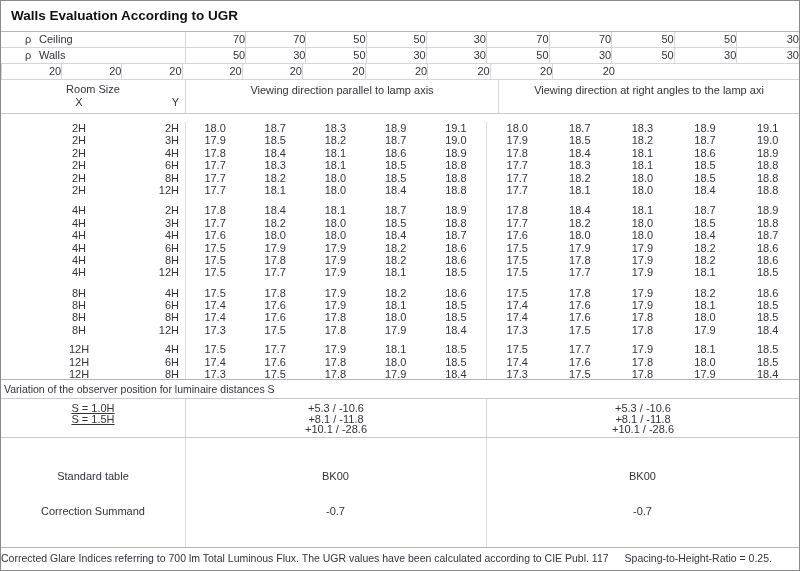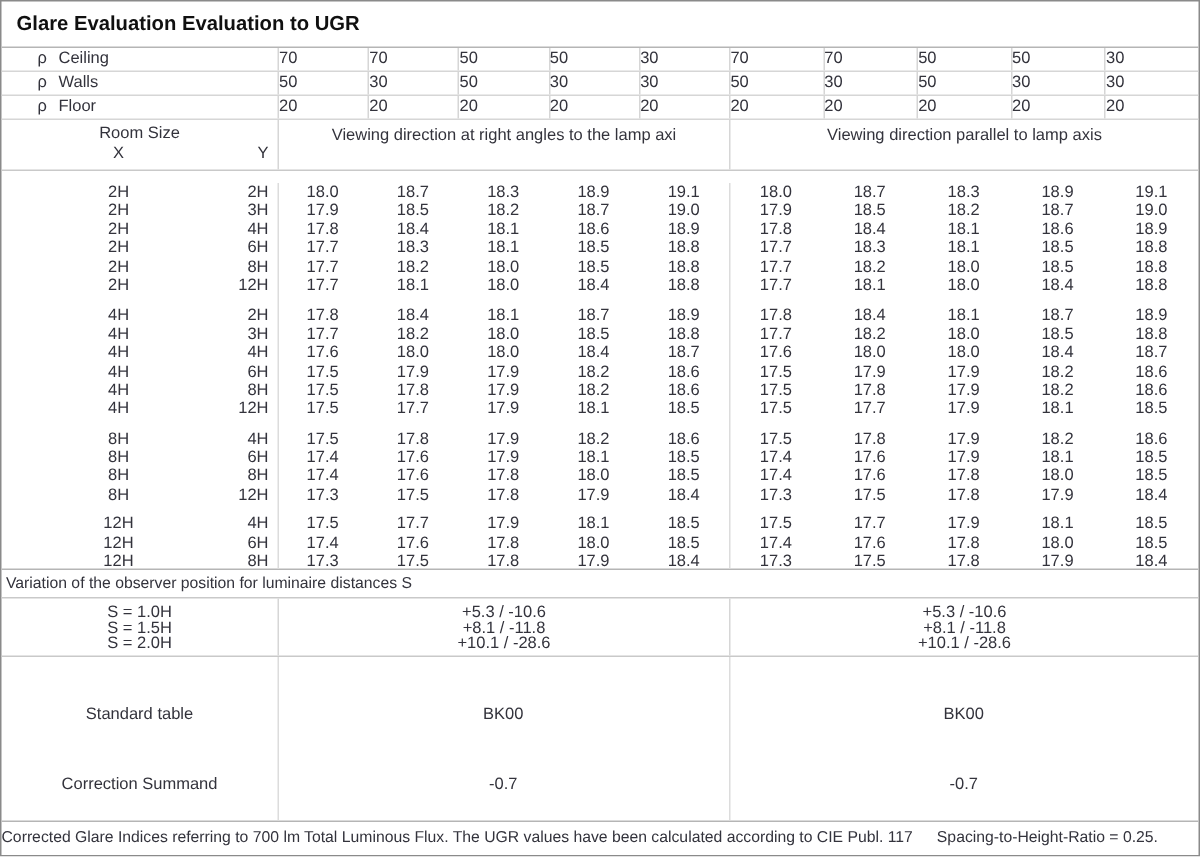--- a/index.html
+++ b/index.html
@@ -8,21 +8,21 @@
     position:relative; width:800px; height:571px;
     border:1px solid #8a8a8a; background:#fff; overflow:hidden;
     font-family:"Liberation Sans","DejaVu Sans",sans-serif; color:#33333c;
   }
   .title-bar { height:31px; line-height:30px; border-bottom:1px solid #b5b5b5;
     font-weight:bold; font-size:13.5px; color:#101010; padding-left:10px; }
   
   .rho-row { display:flex; height:16px; line-height:15px; border-bottom:1px solid #d6d6d6; font-size:11px; }
   .rho-label { width:184px; padding-left:24px; }
   .rho-sym { display:inline-block; width:14px; }
-  .rho-val { text-align:left; border-left:1px solid #d6d6d6; }
+  .rho-val { text-align:right; border-left:1px solid #d6d6d6; }
   .w1 { width:60.2px; } .w2 { width:62.6px; }
   
   .header-row { display:flex; height:34px; border-bottom:1px solid #c9c9c9; font-size:11px; }
   .hc-label { width:184px; position:relative; }
   .room-size-label { text-align:center; margin-top:3px; }
   .xy { position:relative; height:15px; margin-top:1px; }
   .x-h { position:absolute; left:20px; width:116px; text-align:center; }
   .y-h { position:absolute; right:6px; }
   .hc-group { border-left:1px solid #d6d6d6; text-align:center; padding-top:4px; }
   .gw1 { width:301px; } .gw2 { width:313px; }
@@ -37,41 +37,41 @@
   .cell-x { width:136px; padding-left:20px; text-align:center; }
   .cell-y { width:42px; text-align:right; }
   .cell-sp { width:6px; }
   .cell-v1 { width:60.2px; text-align:center; }
   .cell-v2 { width:62.6px; text-align:center; }
   
   .variation-heading { height:19px; line-height:18px; border-bottom:1px solid #c9c9c9;
     font-size:10.5px; padding-left:3px; }
   .s-row { display:flex; height:39px; border-bottom:1px solid #c9c9c9; font-size:11px; }
   .s-col { padding-top:4px; text-align:center; line-height:10.6px; }
-  .s-col.lab { width:184px; }
+  .s-col.lab { width:184px;text-decoration:underline; }
   .s-col.g1 { width:301px; border-left:1px solid #d6d6d6; }
   .s-col.g2 { width:313px; border-left:1px solid #d6d6d6; }
   
   .lower-section { position:relative; height:110px; border-bottom:1px solid #b5b5b5; font-size:11px; }
   .lrow { position:absolute; left:0; right:0; display:flex; line-height:12px; }
-  .lrow-1 { top:32px; } .lrow-2 { top:67px;margin-top:12px; }
+  .lrow-1 { top:32px; } .lrow-2 { top:67px; }
   .lc-lab { width:184px; text-align:center; }
   .lc-g1 { width:301px; text-align:center; }
   .lc-g2 { width:313px; text-align:center; }
   
   .footer { height:22px; line-height:21px; font-size:10.5px; padding-left:0; white-space:nowrap; }
   .footer-gap { display:inline-block; width:16px; }
   .bottom-bar { height:8px; background:#a2a2a2; border-top:1px solid #8f8f8f; }
 </style>
 </head>
 <body>
 
 <div class="page">
 
-  <div class="title-bar">Glare Evaluation Evaluation to UGR</div>
+  <div class="title-bar">Walls Evaluation According to UGR</div>
 
   <div>
       <div class="rho-row">
         <div class="rho-label"><span class="rho-sym">ρ</span><span>Ceiling</span></div>
         <div class="rho-val w1">70</div>
         <div class="rho-val w1">70</div>
         <div class="rho-val w1">50</div>
         <div class="rho-val w1">50</div>
         <div class="rho-val w1">30</div>
         <div class="rho-val w2">70</div>
@@ -87,21 +87,20 @@
         <div class="rho-val w1">50</div>
         <div class="rho-val w1">30</div>
         <div class="rho-val w1">30</div>
         <div class="rho-val w2">50</div>
         <div class="rho-val w2">30</div>
         <div class="rho-val w2">50</div>
         <div class="rho-val w2">30</div>
         <div class="rho-val w2">30</div>
       </div>
       <div class="rho-row">
-        <div class="rho-label"><span class="rho-sym">ρ</span><span>Floor</span></div>
         <div class="rho-val w1">20</div>
         <div class="rho-val w1">20</div>
         <div class="rho-val w1">20</div>
         <div class="rho-val w1">20</div>
         <div class="rho-val w1">20</div>
         <div class="rho-val w2">20</div>
         <div class="rho-val w2">20</div>
         <div class="rho-val w2">20</div>
         <div class="rho-val w2">20</div>
         <div class="rho-val w2">20</div>
@@ -109,22 +108,22 @@
     </div>
 
   <div class="header-row">
     <div class="hc-label">
       <div class="room-size-label">Room Size</div>
       <div class="xy">
         <span class="x-h">X</span>
         <span class="y-h">Y</span>
       </div>
     </div>
+    <div class="hc-group gw2">Viewing direction parallel to lamp axis</div>
     <div class="hc-group gw1">Viewing direction at right angles to the lamp axi</div>
-    <div class="hc-group gw2">Viewing direction parallel to lamp axis</div>
   </div>
 
   <div class="data-area">
     <div class="vline vl-a"></div>
     <div class="vline vl-b"></div>
   <div class="ugr-block">
         <div class="ugr-row">
           <div class="cell-x">2H</div>
           <div class="cell-y">2H</div>
           <div class="cell-sp"></div>
@@ -417,21 +416,20 @@
         </div>
       </div>
     </div>
 
   <div class="variation-heading">Variation of the observer position for luminaire distances S</div>
 
   <div class="s-row">
     <div class="s-col lab">
       <div>S = 1.0H</div>
       <div>S = 1.5H</div>
-      <div>S = 2.0H</div>
     </div>
     <div class="s-col g1">
       <div>+5.3 / -10.6</div>
       <div>+8.1 / -11.8</div>
       <div>+10.1 / -28.6</div>
     </div>
     <div class="s-col g2">
       <div>+5.3 / -10.6</div>
       <div>+8.1 / -11.8</div>
       <div>+10.1 / -28.6</div>

